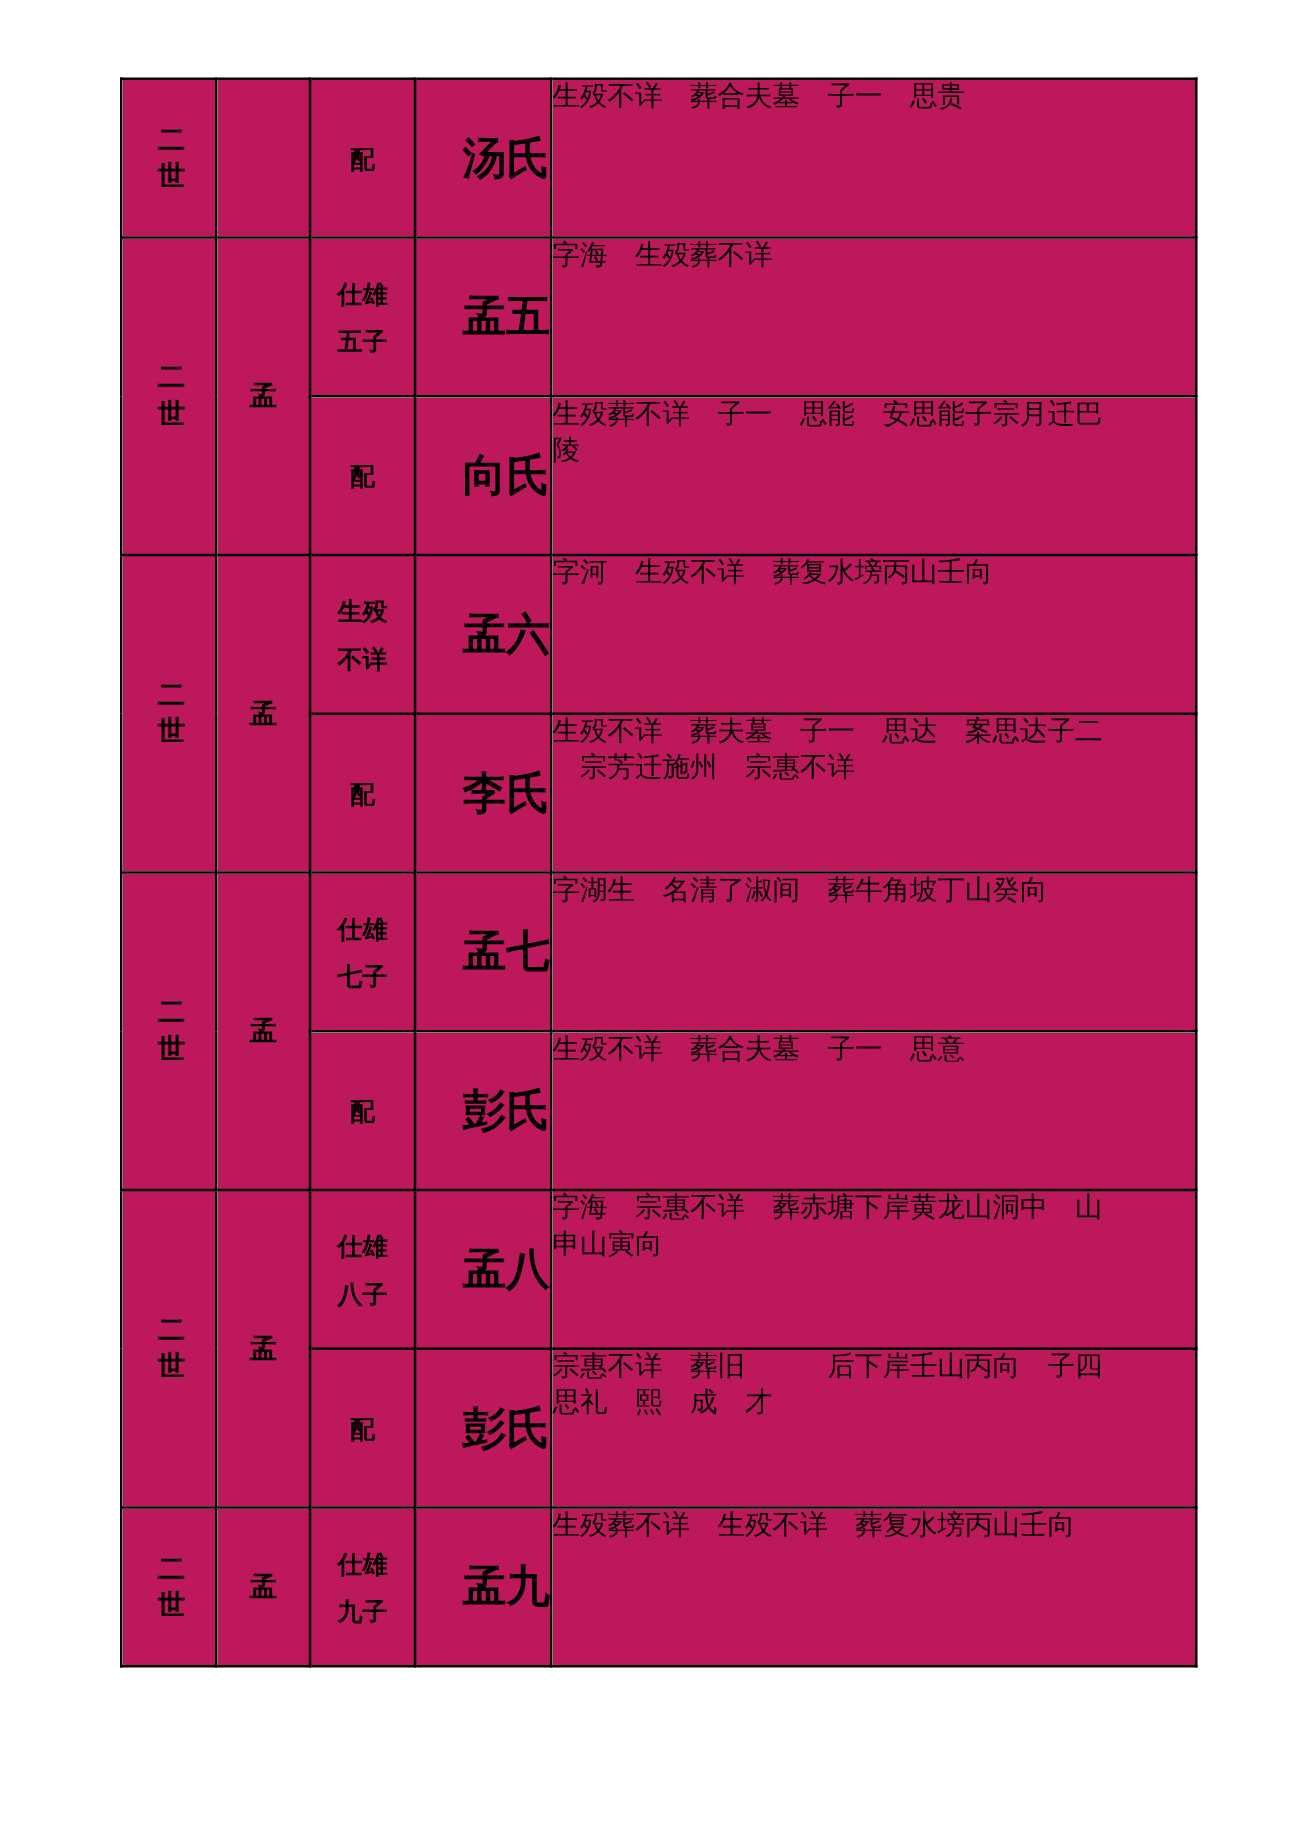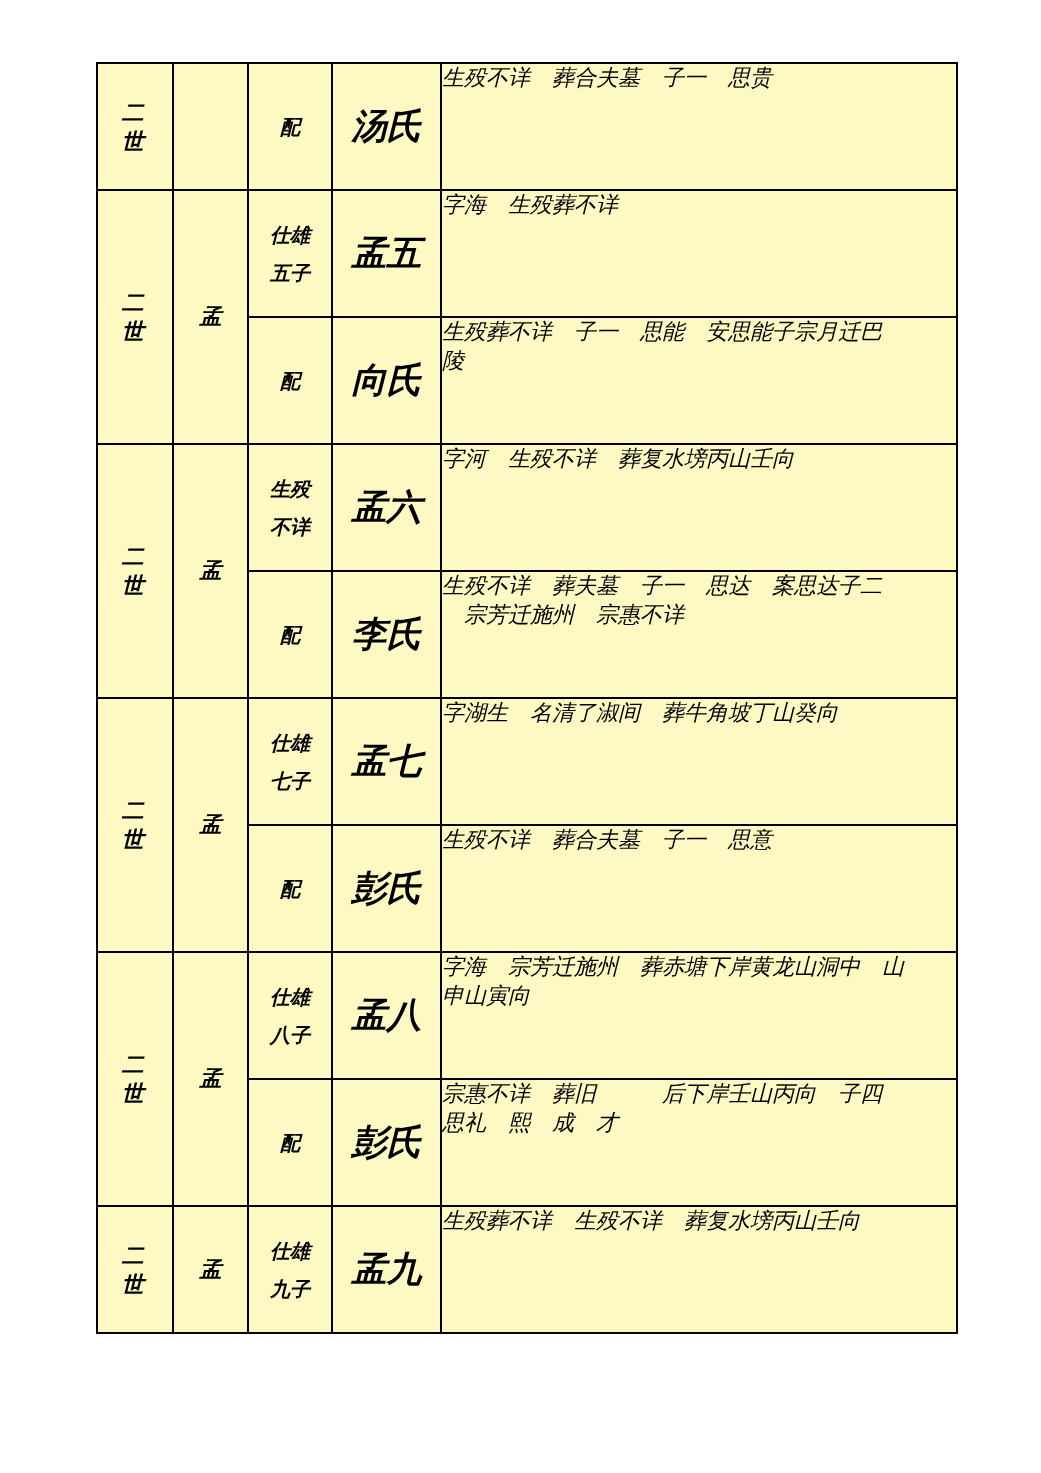--- a/index.html
+++ b/index.html
@@ -20,36 +20,35 @@
     position: absolute;
     left: 96px;
     top: 62px;
     width: 860px;
     border-collapse: collapse;
     table-layout: fixed;
   }
   table.gen-table td {
     border: 2px solid #000000;
     padding: 0;
-    background: #fef9c3;
+    background: #be185d;
     overflow: hidden;
-    font-style: italic;
   }
   tr.row { height: 127px; }
 
   
   td.gen { text-align: center; vertical-align: middle; }
   td.gen .v-stack {
     width: 1.2em;
     margin: 0 auto;
     font-size: 22px;
     font-weight: bold;
     line-height: 1.3;
     word-break: break-all;
-    text-align: left;
+    text-align: right;
   }
   
   td.branch {
     text-align: center;
     vertical-align: middle;
     font-size: 22px;
     font-weight: bold;
   }
   
   td.rel { text-align: center; vertical-align: middle; }
@@ -57,21 +56,21 @@
     width: 2.2em;
     margin: 0 auto;
     font-size: 20px;
     font-weight: bold;
     line-height: 1.9;
     word-break: break-all;
     text-align: center;
   }
   
   td.name {
-    text-align: center;
+    text-align: right;
     vertical-align: middle;
     font-size: 35px;
     font-weight: bold;
   }
   
   td.detail {
     vertical-align: top;
     font-size: 22px;
     line-height: 1.3;
     padding: 2px 4px 2px 4px;
@@ -165,21 +164,21 @@
 
     <tr class="row">
       <td class="gen" rowspan="2">
             <div class="v-stack">二世</div>
           </td>
       <td class="branch" rowspan="2">孟</td>
       <td class="rel">
             <div class="rel-stack">仕雄八子</div>
           </td>
       <td class="name">孟八</td>
-      <td class="detail">字海　宗芳迁施州　葬赤塘下岸黄龙山洞中　山
+      <td class="detail">字海　宗惠不详　葬赤塘下岸黄龙山洞中　山
 申山寅向</td>
     </tr>
     <tr class="row">
       <td class="rel">
             <div class="rel-stack">配</div>
           </td>
       <td class="name">彭氏</td>
       <td class="detail">宗惠不详　葬旧　　　后下岸壬山丙向　子四
 思礼　熙　成　才</td>
     </tr>

